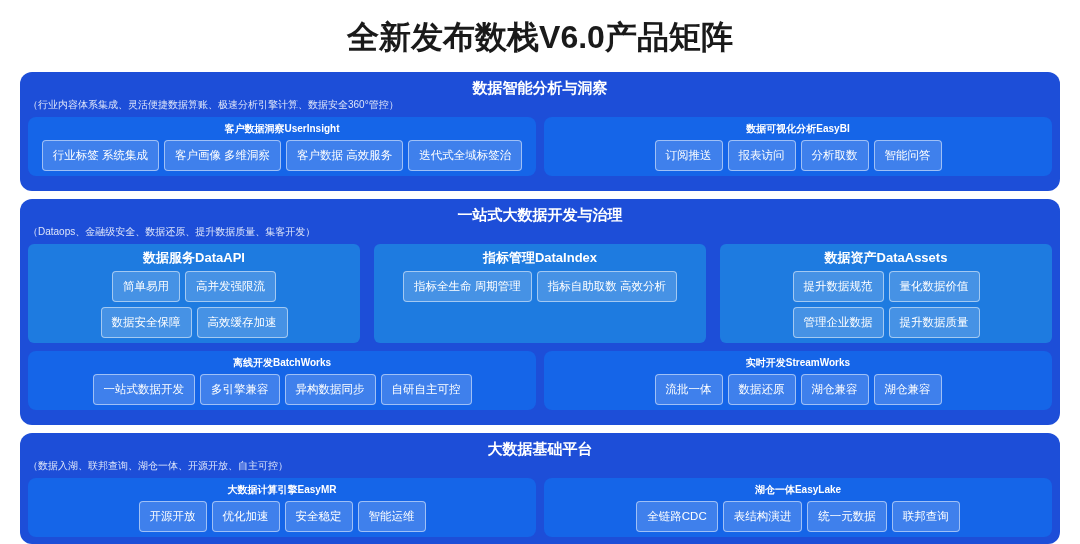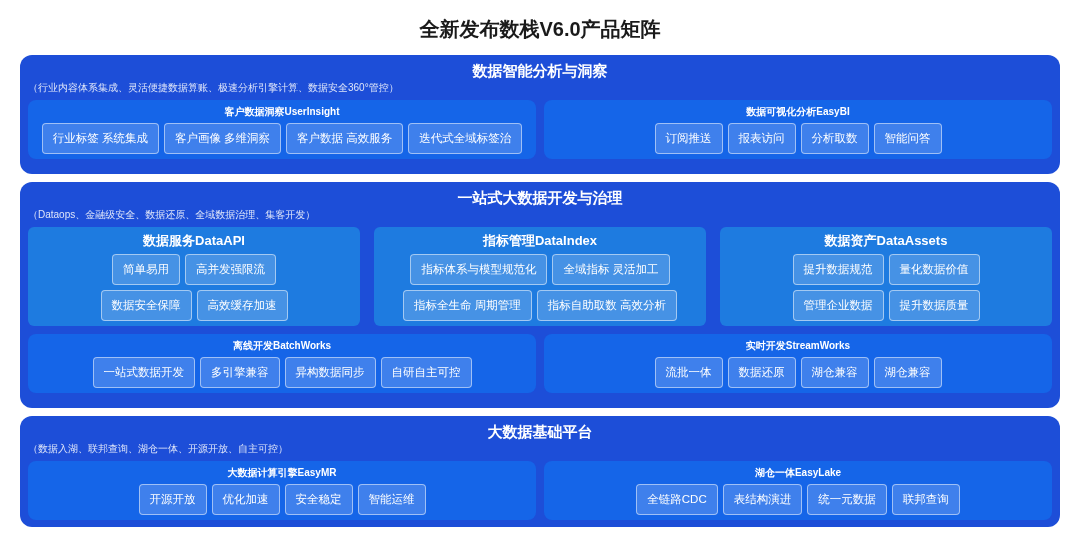--- a/index.html
+++ b/index.html
@@ -10,21 +10,21 @@
       min-height: 544px;
       overflow: hidden;
     }
     .main-container {
       background: #fff;
       padding: 16px 20px 16px 20px;
       width: 1080px;
     }
     .page-title {
       text-align: center;
-      font-size: 20px;
+      font-size: 32px;
       font-weight: bold;
       color: #1a1a1a;
       margin-bottom: 12px;
     }
     
     .sub-module {
       background: #1e7be0;
       border-radius: 6px;
       padding: 5px 8px;
     }
@@ -134,45 +134,41 @@
           <span class="sub-tag">报表访问</span>
           <span class="sub-tag">分析取数</span>
           <span class="sub-tag">智能问答</span>
         </div>
       </div>
     </div>
   </div>
 
   <div class="big-blue">
     <div class="big-blue-title">一站式大数据开发与治理</div>
-    <div class="big-blue-subtitle">（Dataops、金融级安全、数据还原、全域数据治理、集客开发）</div>
+    <div class="big-blue-subtitle">（Dataops、金融级安全、数据还原、提升数据质量、集客开发）</div>
 
     <div class="three-col">
 
       <div class="col sub-module">
         <div class="sub-module-title">数据服务DataAPI</div>
         <div class="sub-tags-row two-row">
           <div class="sub-row">
             <span class="sub-tag">简单易用</span>
             <span class="sub-tag">高并发强限流</span>
           </div>
           <div class="sub-row">
             <span class="sub-tag">数据安全保障</span>
             <span class="sub-tag">高效缓存加速</span>
           </div>
         </div>
       </div>
 
       <div class="col sub-module">
         <div class="sub-module-title">指标管理DataIndex</div>
         <div class="sub-tags-row two-row">
-          <div class="sub-row">
-            <span class="sub-tag">指标体系与模型规范化</span>
-            <span class="sub-tag">全域指标 灵活加工</span>
-          </div>
           <div class="sub-row">
             <span class="sub-tag">指标全生命 周期管理</span>
             <span class="sub-tag">指标自助取数 高效分析</span>
           </div>
         </div>
       </div>
 
       <div class="col sub-module">
         <div class="sub-module-title">数据资产DataAssets</div>
         <div class="sub-tags-row two-row">

